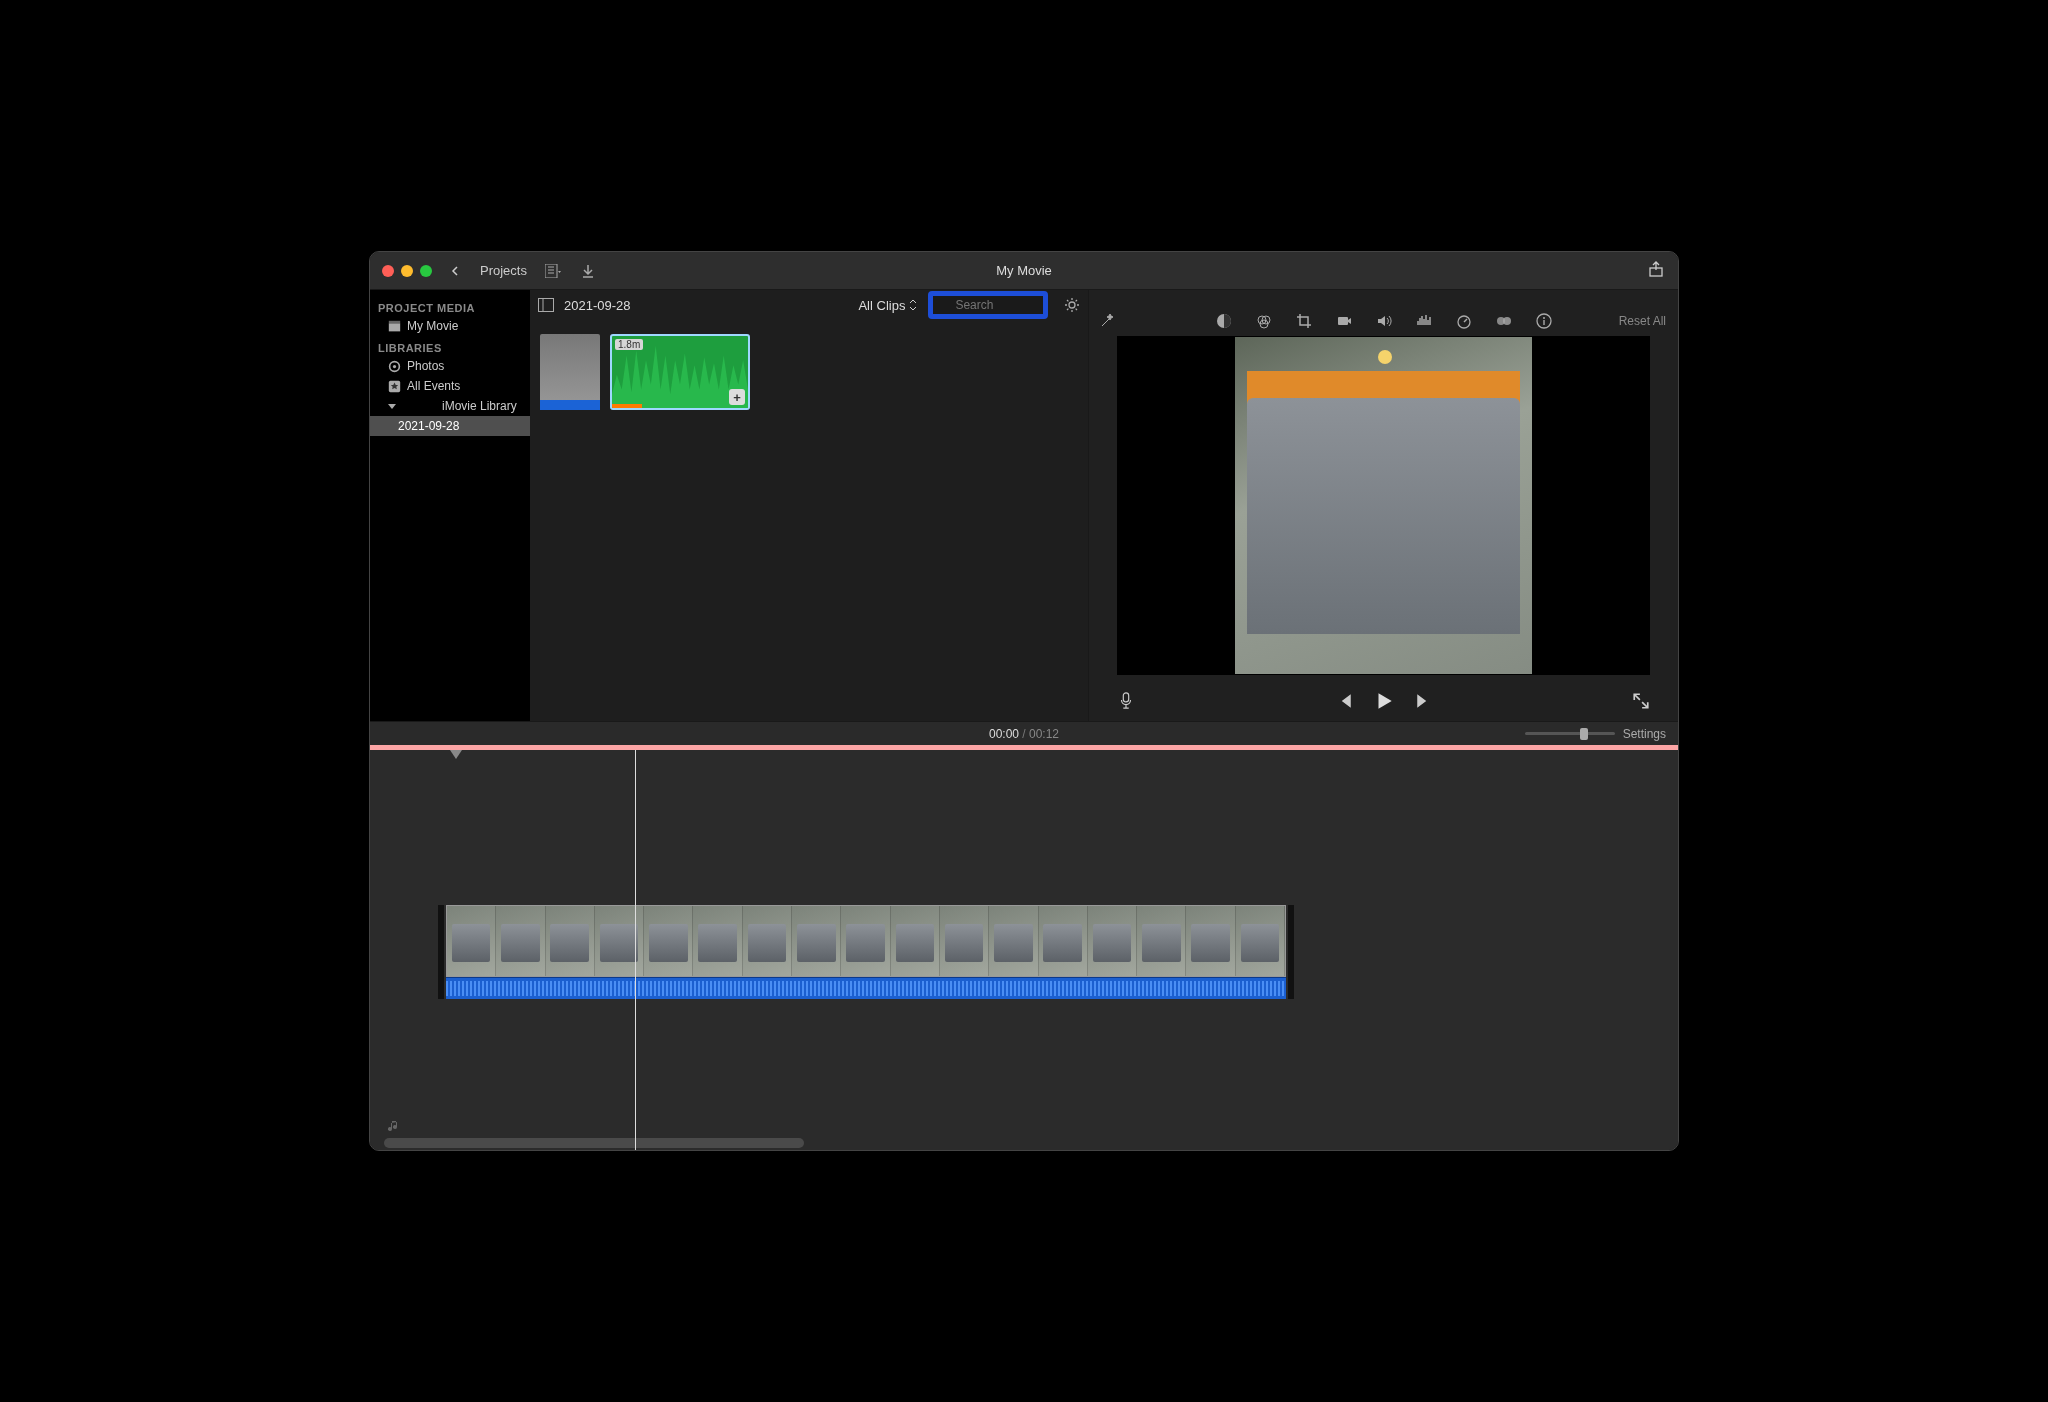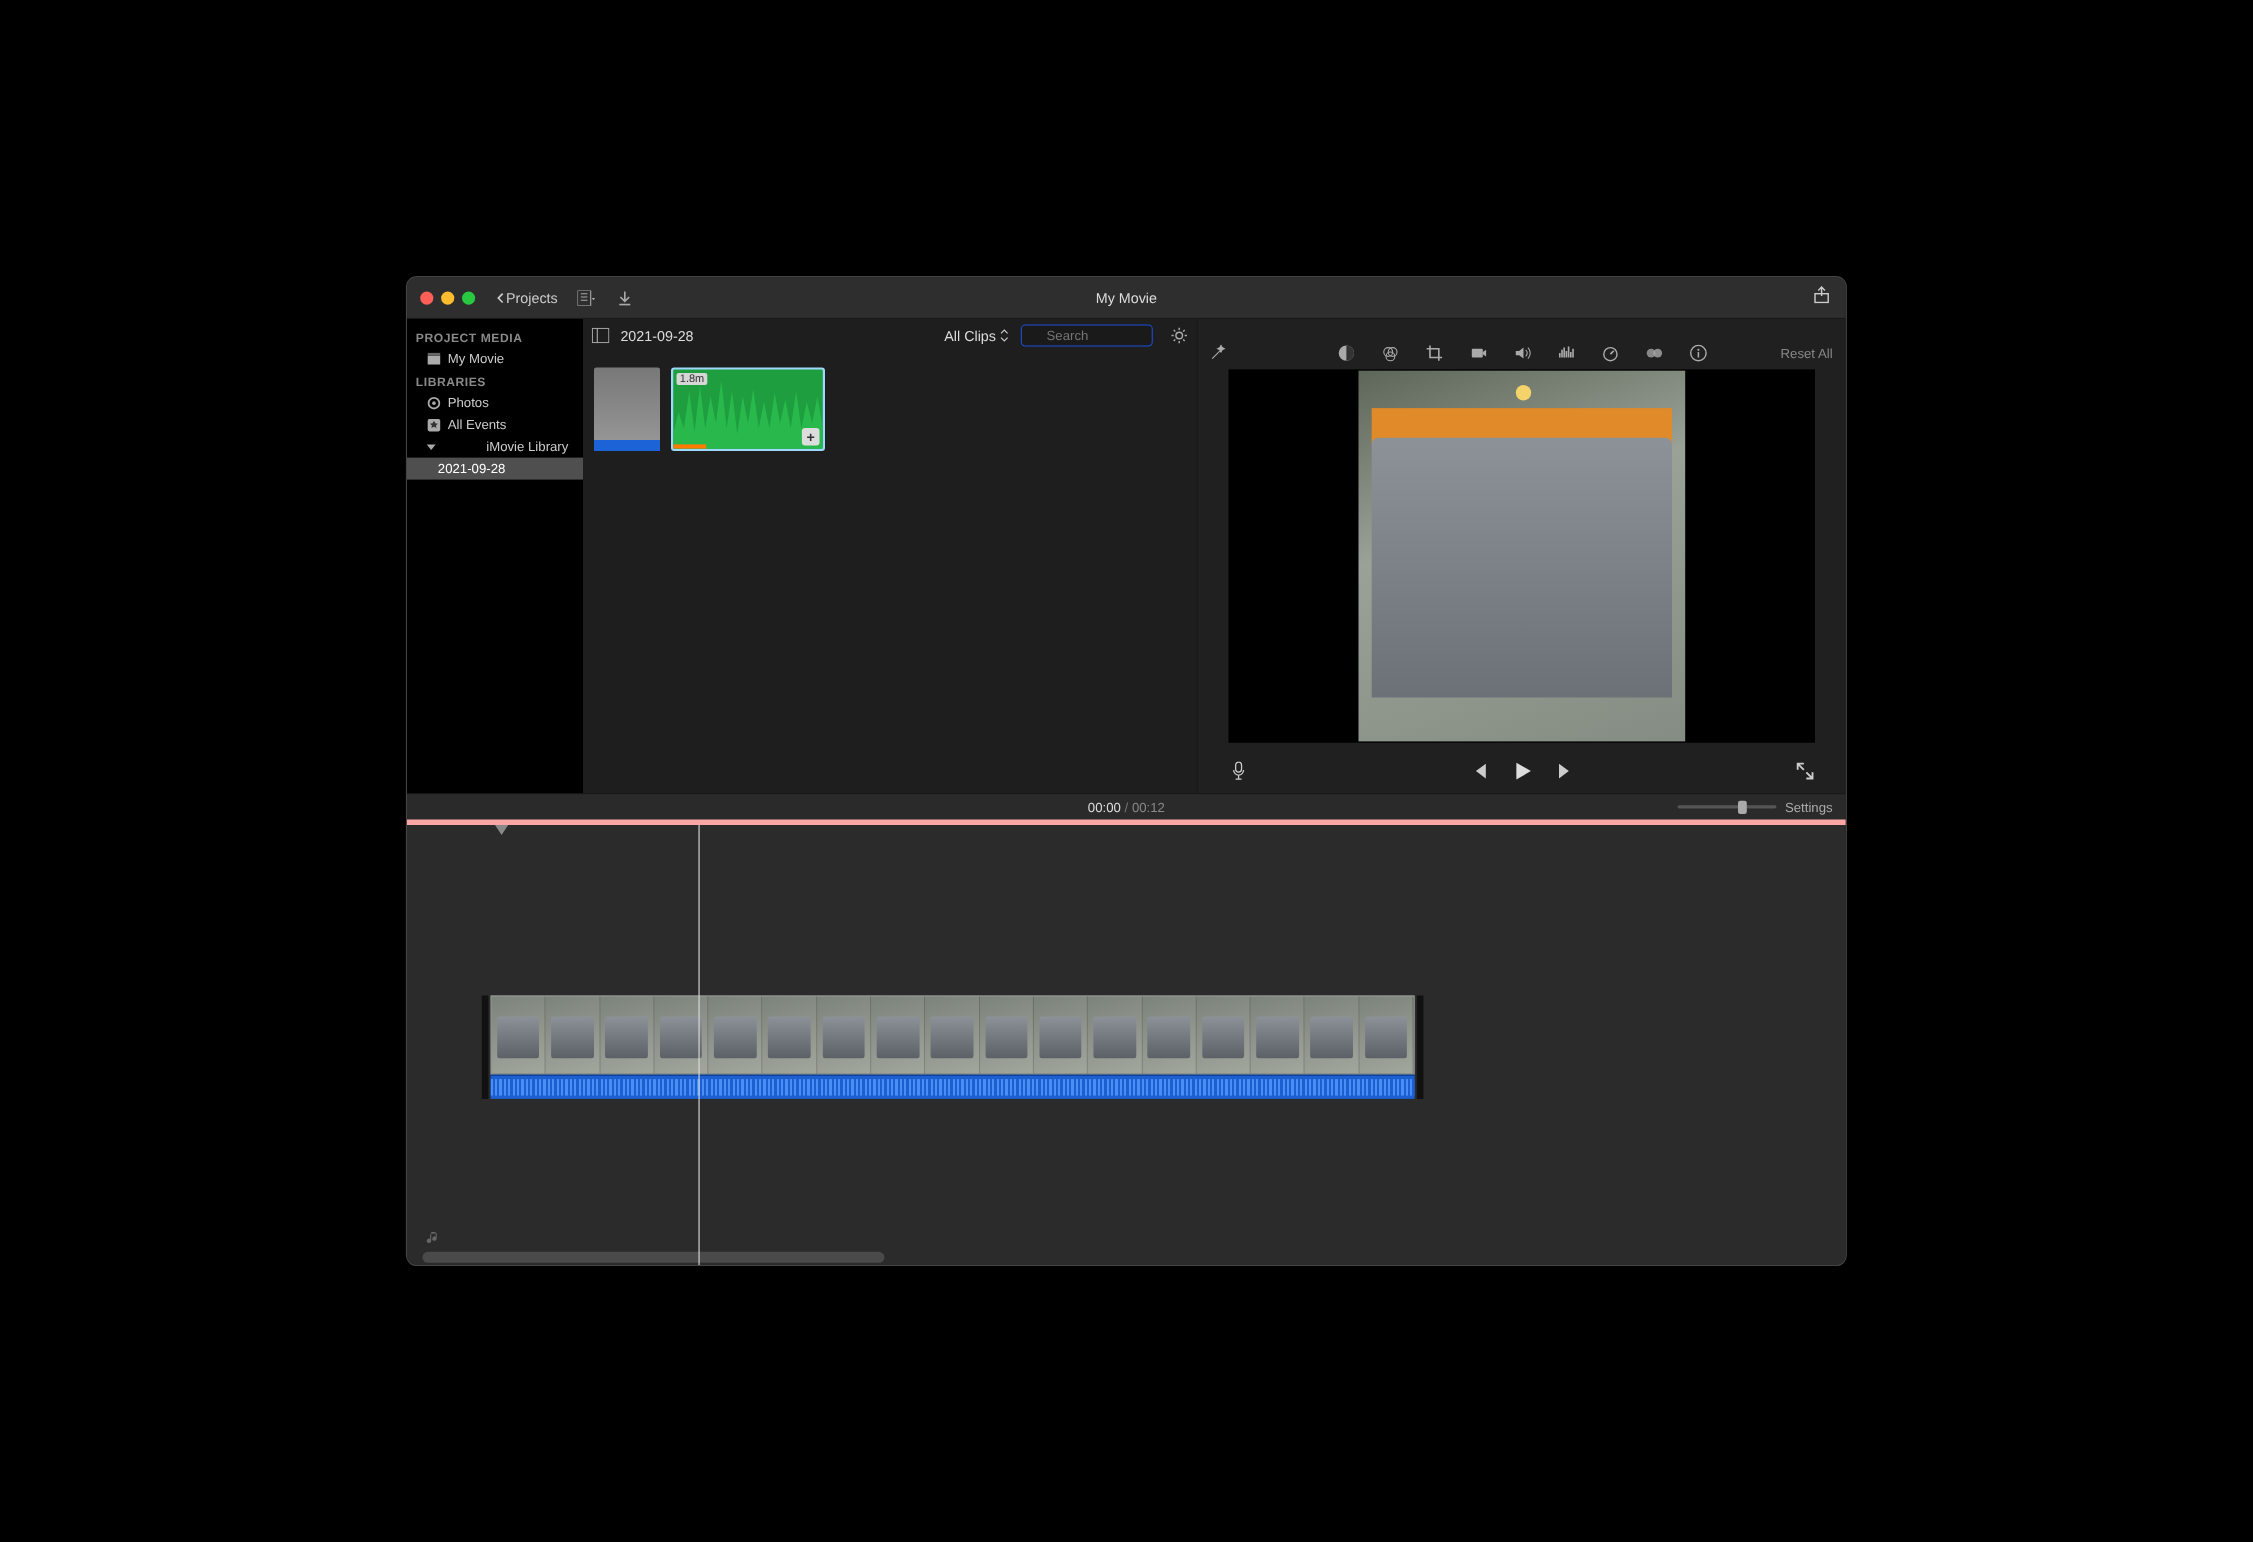--- a/index.html
+++ b/index.html
@@ -4,21 +4,21 @@
 <style>
 * { margin: 0; padding: 0; box-sizing: border-box; font-family: -apple-system, "Helvetica Neue", Arial, sans-serif; }
 body { background: #000; width: 2048px; height: 1402px; display:flex; align-items:center; justify-content:center; }
 .window { width: 1310px; height: 900px; background:#1e1e1e; border-radius:10px; border:1px solid #444; overflow:hidden; display:flex; flex-direction:column; box-shadow: 0 30px 60px rgba(0,0,0,0.6); }
 
 
 .titlebar { height:38px; background:#2e2e2e; display:flex; align-items:center; border-bottom:1px solid #191919; position:relative; }
 .traffic { display:flex; gap:7px; margin-left:12px; }
 .tl { width:12px; height:12px; border-radius:50%; }
 .tl.red{background:#ff5f57;} .tl.yellow{background:#febc2e;} .tl.green{background:#28c840;}
-.back-projects { margin-left:18px; color:#ccc; font-size:13px; display:flex; align-items:center; gap:0; cursor:default;}
+.back-projects { margin-left:18px; color:#ccc; font-size:13px; display:flex; align-items:center; gap:20px; cursor:default;}
 .back-projects svg{width:10px;height:10px;}
 .title { position:absolute; left:50%; transform:translateX(-50%); color:#ddd; font-size:13px; }
 .share-icon { margin-left:auto; margin-right:14px; color:#ccc; }
 .tb-icon { margin-left:18px; color:#aaa; display:flex; align-items:center; }
 
 
 .tabs-row { height:30px; background:#2a2a2a; display:flex; align-items:center; padding-left:168px; border-bottom:1px solid #191919;}
 .tab { color:#bbb; font-size:13px; padding:3px 10px; cursor:default; }
 .tab.active { background:#555; color:#fff; border-radius:4px; }
 
@@ -31,21 +31,21 @@
 .sidebar .item.sel { background:#4f4f4f; color:#fff;}
 .sidebar .item.sub { padding-left:28px; }
 .sidebar .item.subsub { padding-left:18px;gap:44px; }
 .sidebar svg{width:13px;height:13px;fill:#aaa;}
 .triangle{ width:0;height:0;border-left:4px solid transparent;border-right:4px solid transparent;border-top:5px solid #aaa; display:inline-block; margin-right:2px;}
 
 
 .browser { flex:1; background:#1e1e1e; display:flex; flex-direction:column; }
 .browser-bar { height:30px; display:flex; align-items:center; gap:10px; padding:0 8px; color:#ddd; font-size:13px; }
 .browser-bar .filter { margin-left:auto; display:flex; align-items:center; gap:3px; }
-.search-field { background:#1a1a1a; border:1px solid #1d4ed8; border-radius:4px; padding:2px 6px 2px 22px; color:#888; font-size:12px; width:120px; position:relative;}
+.search-field { background:#1a1a1a; border:5px solid #1d4ed8; border-radius:4px; padding:2px 6px 2px 22px; color:#888; font-size:12px; width:120px; position:relative;}
 .search-wrap{position:relative;}
 .search-wrap svg{position:absolute; left:5px; top:4px; width:12px;height:12px; fill:#888;}
 .clip-area { flex:1; padding:14px 10px; display:flex; gap:10px; align-items:flex-start;}
 .vid-thumb { width:60px; height:76px; background:linear-gradient(#787878,#999); border-radius:2px; position:relative; }
 .vid-thumb::after{content:"";position:absolute;bottom:0;left:0;right:0;height:10px;background:#1b63d6;}
 .audio-clip { width:140px; height:76px; background:#1e9e3e; border:2px solid #9fd8ff; border-radius:3px; position:relative; overflow:hidden;}
 .audio-clip .dur { position:absolute; top:3px; left:3px; background:#d6d6d6; color:#333; font-size:10px; padding:0 3px; border-radius:2px;}
 .audio-clip .plus { position:absolute; bottom:3px; right:3px; width:16px;height:16px;background:#ddd;border-radius:3px;color:#333;display:flex;align-items:center;justify-content:center;font-size:13px;font-weight:bold;}
 .audio-clip .wave { position:absolute; inset:0; }
 .audio-clip .btm { position:absolute; bottom:0;left:0;height:4px;width:30px;background:#ff7b00;}

